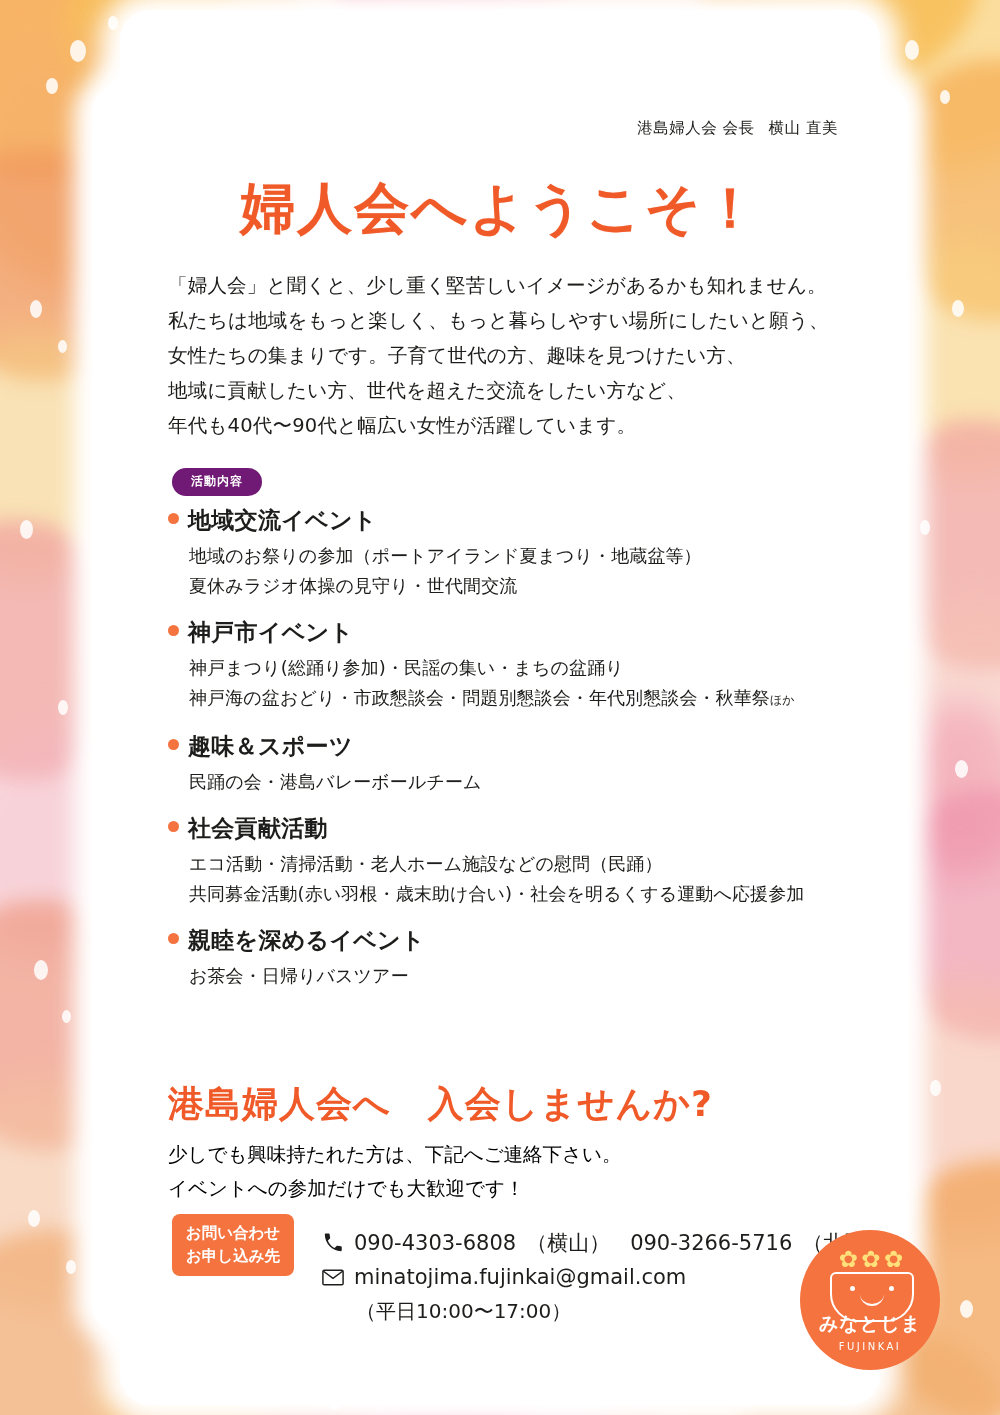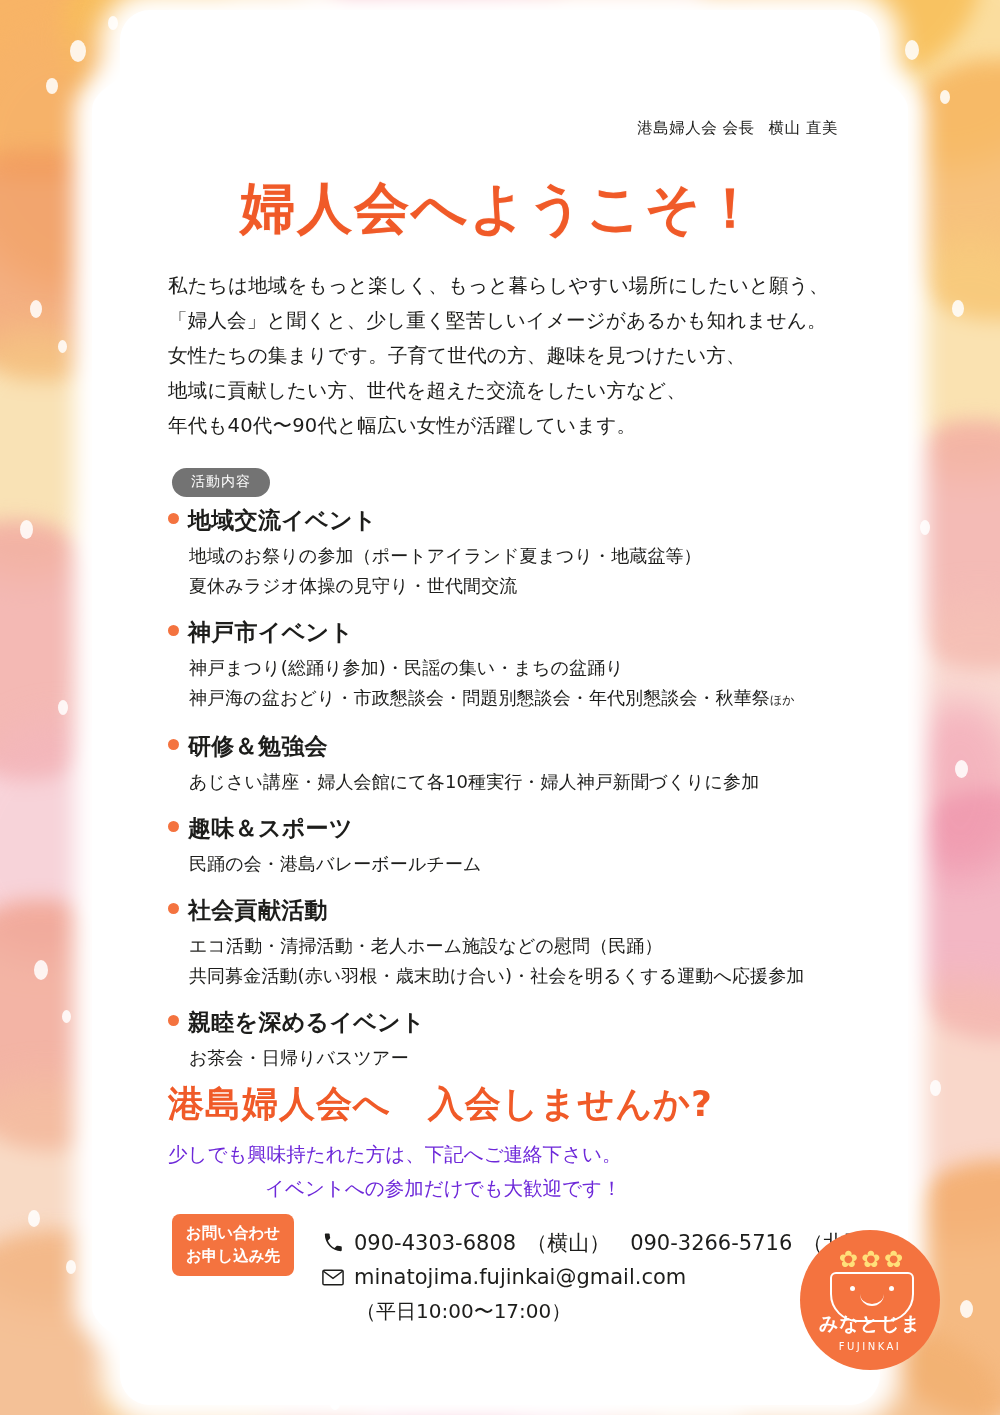--- a/index.html
+++ b/index.html
@@ -82,24 +82,24 @@
     line-height: 35px;
     color: #1d1d1b;
     letter-spacing: .2px;
   }
 
   
   .section-tag {
     position: absolute;
     top: 468px;
     left: 172px;
-    background: #737373;
+    background: #701a75;
     color: #ffffff;
-    font-size: 14px;
-    font-weight: normal;
+    font-size: 12px;
+    font-weight: bold;
     border-radius: 20px;
     padding: 5px 19px 6px;
     letter-spacing: 1px;
   }
   .activities {
     position: absolute;
     top: 505px;
     left: 168px;
     width: 740px;
   }
@@ -145,22 +145,21 @@
     font-weight: bold;
     color: #f05a28;
     letter-spacing: 1px;
   }
   .join-text {
     position: absolute;
     top: 1138px;
     left: 168px;
     font-size: 19.5px;
     line-height: 34px;
-    color: #6d28d9;
-    text-align: right;
+    color: #000000;
   }
 
   
   .contact-badge {
     position: absolute;
     top: 1214px;
     left: 172px;
     background: #f4733f;
     color: #ffffff;
     border-radius: 8px;
@@ -332,22 +331,22 @@
 
   <div class="content">
 
     <div class="byline">
       <span>港島婦人会 会長</span><span class="sp"></span><span>横山 直美</span>
     </div>
 
     <div class="main-title">婦人会へようこそ！</div>
 
     <div class="lead">
+      <div>「婦人会」と聞くと、少し重く堅苦しいイメージがあるかも知れません。</div>
       <div>私たちは地域をもっと楽しく、もっと暮らしやすい場所にしたいと願う、</div>
-      <div>「婦人会」と聞くと、少し重く堅苦しいイメージがあるかも知れません。</div>
       <div>女性たちの集まりです。子育て世代の方、趣味を見つけたい方、</div>
       <div>地域に貢献したい方、世代を超えた交流をしたい方など、</div>
       <div>年代も40代〜90代と幅広い女性が活躍しています。</div>
     </div>
 
     <div class="section-tag">活動内容</div>
 
     <div class="activities">
 
       <div class="act">
@@ -365,29 +364,20 @@
         <div class="act-head">
           <span class="bullet"></span>
           <span>神戸市イベント</span>
         </div>
         <div class="act-lines">
           <div class="act-line">神戸まつり(総踊り参加)・民謡の集い・まちの盆踊り</div>
           <div class="act-line"><span>神戸海の盆おどり・市政懇談会・問題別懇談会・年代別懇談会・秋華祭</span><span class="small">ほか</span></div>
         </div>
       </div>
 
-      <div class="act">
-        <div class="act-head">
-          <span class="bullet"></span>
-          <span>研修＆勉強会</span>
-        </div>
-        <div class="act-lines">
-          <div class="act-line">あじさい講座・婦人会館にて各10種実行・婦人神戸新聞づくりに参加</div>
-        </div>
-      </div>
 
       <div class="act">
         <div class="act-head">
           <span class="bullet"></span>
           <span>趣味＆スポーツ</span>
         </div>
         <div class="act-lines">
           <div class="act-line">民踊の会・港島バレーボールチーム</div>
         </div>
       </div>

